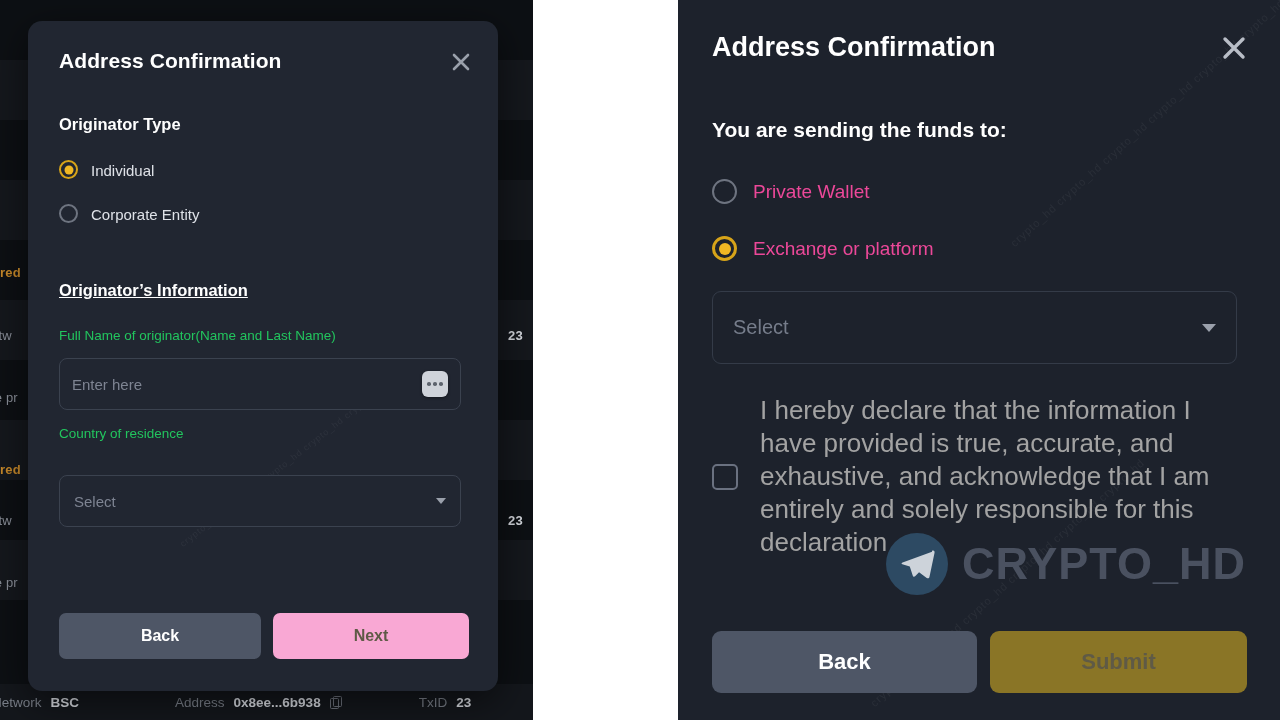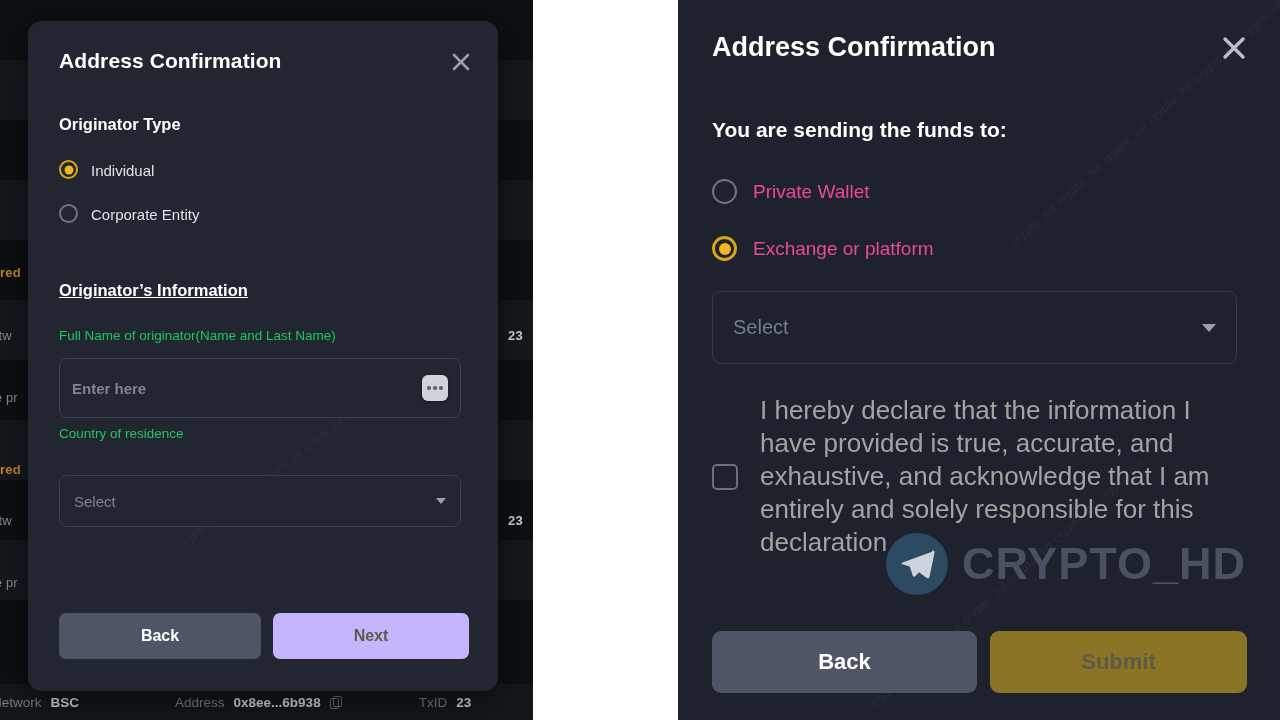--- a/index.html
+++ b/index.html
@@ -144,29 +144,28 @@
     position: absolute;
     left: 31px;
     font-size: 13.5px;
     color: #22c55e;
   }
 
   .input-box {
     position: absolute;
     left: 31px;
     width: 402px;
-    height: 60px;
+    height: 52px;
     border: 1px solid #3b424f;
     border-radius: 8px;
     background: #212631;
     display: flex;
     align-items: center;
     padding: 3px 12px;
     cursor: text;
-    font-weight: bold;
   }
   .input-ph {
     font-size: 15px;
     color: #7e8492;
     flex: 1;
   }
   .dots-btn {
     width: 26px; height: 26px;
     border-radius: 6px;
     background: #cfd3da;
@@ -211,21 +210,21 @@
     border-radius: 7px;
     display: flex;
     align-items: center;
     justify-content: center;
     font-size: 16px;
     font-weight: 700;
     cursor: pointer;
     user-select: none;
   }
   .btn-back { background: #4e5666; color: #ffffff; }
-  .btn-next { background: #c4b5fd; color: #5f5a46; }
+  .btn-next { background: #f9a8d4; color: #5f5a46; }
 
   
   .wm-stripe {
     position: absolute;
     pointer-events: none;
     font-size: 9px;
     color: rgba(255,255,255,.055);
     white-space: nowrap;
     letter-spacing: 1px;
     transform-origin: left top;

